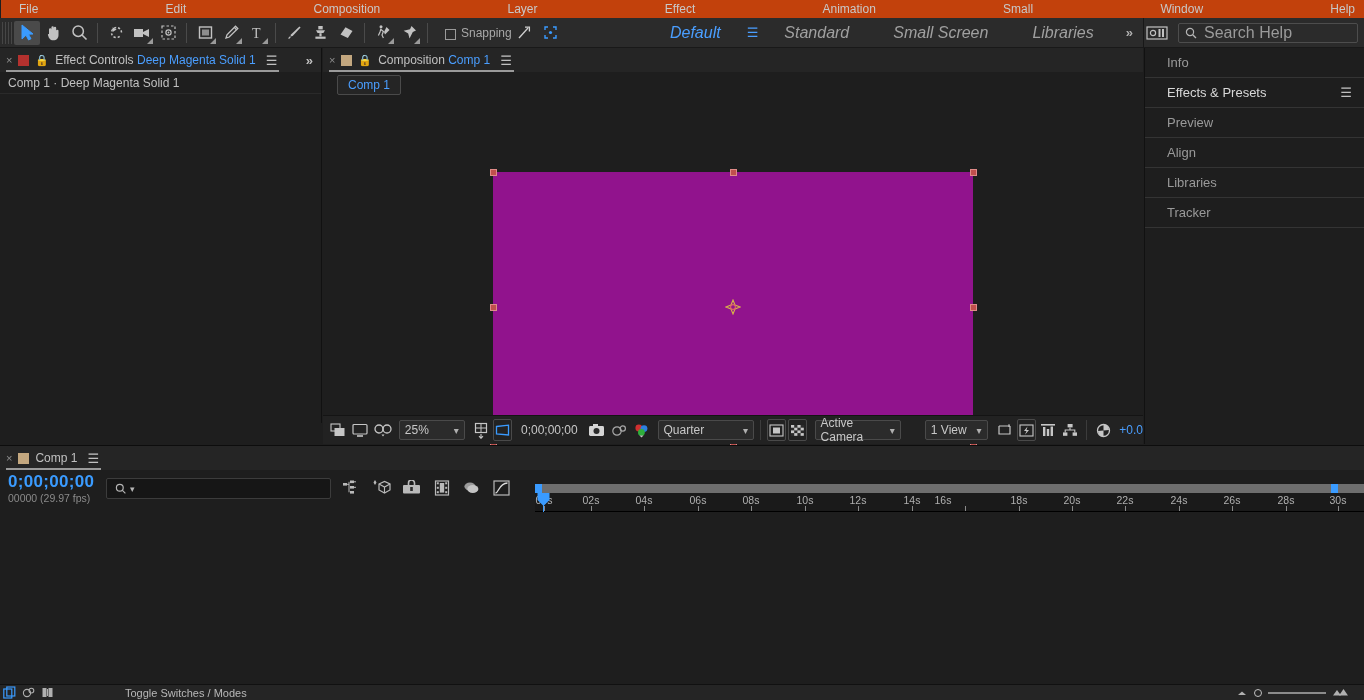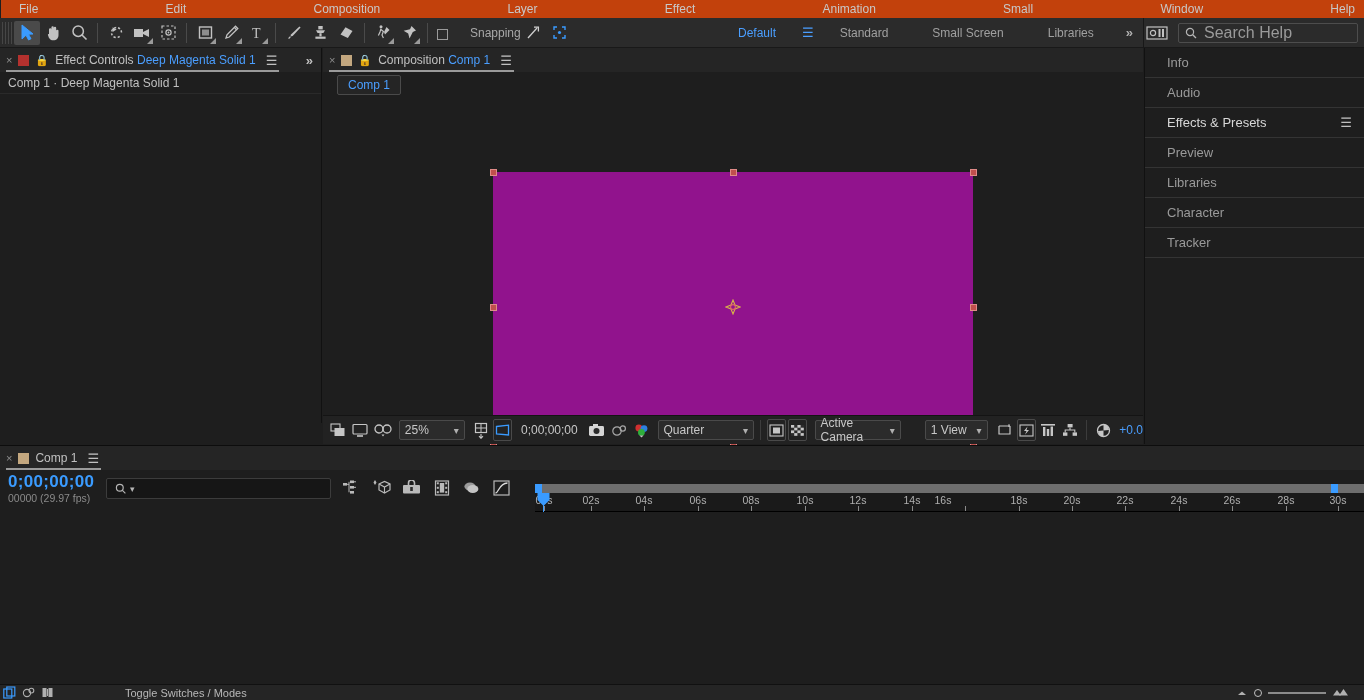--- a/index.html
+++ b/index.html
@@ -31,25 +31,25 @@
   .grip { width:10px; height:22px; margin:0 2px 0 2px;
     background:repeating-linear-gradient(to right,#555 0 1px,transparent 1px 3px); opacity:.65; }
   .tbtn {
     width:26px; height:24px; display:flex; align-items:center; justify-content:center;
     position:relative; color:#b8b8b8; cursor:default; border-radius:2px;
   }
   .tbtn.active { background:#4a4a4a; color:#3a9bff; }
   .tbtn .corner { position:absolute; right:2px; bottom:1px; width:0;height:0;
     border-left:3px solid transparent; border-top:3px solid transparent; border-right:3px solid #9a9a9a; border-bottom:3px solid #9a9a9a; }
   .tsep { width:1px; height:20px; background:#4a4a4a; margin:0 5px; }
-  .snapwrap { display:flex; align-items:flex-end; gap:22px; margin-left:4px; }
+  .snapwrap { display:flex; align-items:flex-end; gap:5px; margin-left:12px; }
   .snapbox { width:11px; height:11px; border:1px solid #9a9a9a; background:#2b2b2b; }
   .snaplbl { color:#a8a8a8; font-size:12px; }
   .wsarea { margin-left:auto; display:flex; align-items:center; height:30px; }
-  .ws { font-size:12px; color:#a0a0a0; padding:0 22px; cursor:default; white-space:nowrap; }
+  .ws { font-size:16px; color:#a0a0a0; padding:0 22px; cursor:default; white-space:nowrap;font-style:italic; }
   .ws.sel { color:#4a9eff; }
   .ws-menu { color:#4a9eff; padding:0 4px; font-size:13px; }
   .chev2 { color:#b0b0b0; font-size:13px; padding:0 10px; font-weight:bold; }
   .tb-divider { width:1px; height:30px; background:#181818; }
   .searchwrap { display:flex; align-items:center; gap:7px; width:180px; height:20px;
      border:1px solid #4d4d4d; border-radius:2px; background:#2b2b2b; margin:0 6px 0 8px; padding:0 6px; }
   .searchwrap span.txt { color:#9a9a9a; font-size:16px; }
   .icobox { width:26px;height:20px; display:flex;align-items:center;justify-content:center; }
 
   
@@ -490,35 +490,32 @@
           </svg>
       </span>
       <span class="plusval">+0.0</span>
     </div>
   </div>
 
   <div class="panel" id="rightbar">
     <div class="sb-row">
       <span>Info</span>
     </div>
-    <div class="sb-row">
-      <span>Audio</span>
-    </div>
     <div class="sb-row sel">
       <span>Effects &amp; Presets</span>
       <span class="hm">☰</span>
     </div>
     <div class="sb-row">
       <span>Preview</span>
     </div>
     <div class="sb-row">
+      <span>Align</span>
+    </div>
+    <div class="sb-row">
       <span>Libraries</span>
-    </div>
-    <div class="sb-row">
-      <span>Character</span>
     </div>
     <div class="sb-row">
       <span>Tracker</span>
     </div>
   </div>
 
   <div class="panel" id="timeline">
 
     <div class="tl-tabs">
       <div class="ptab sel">

